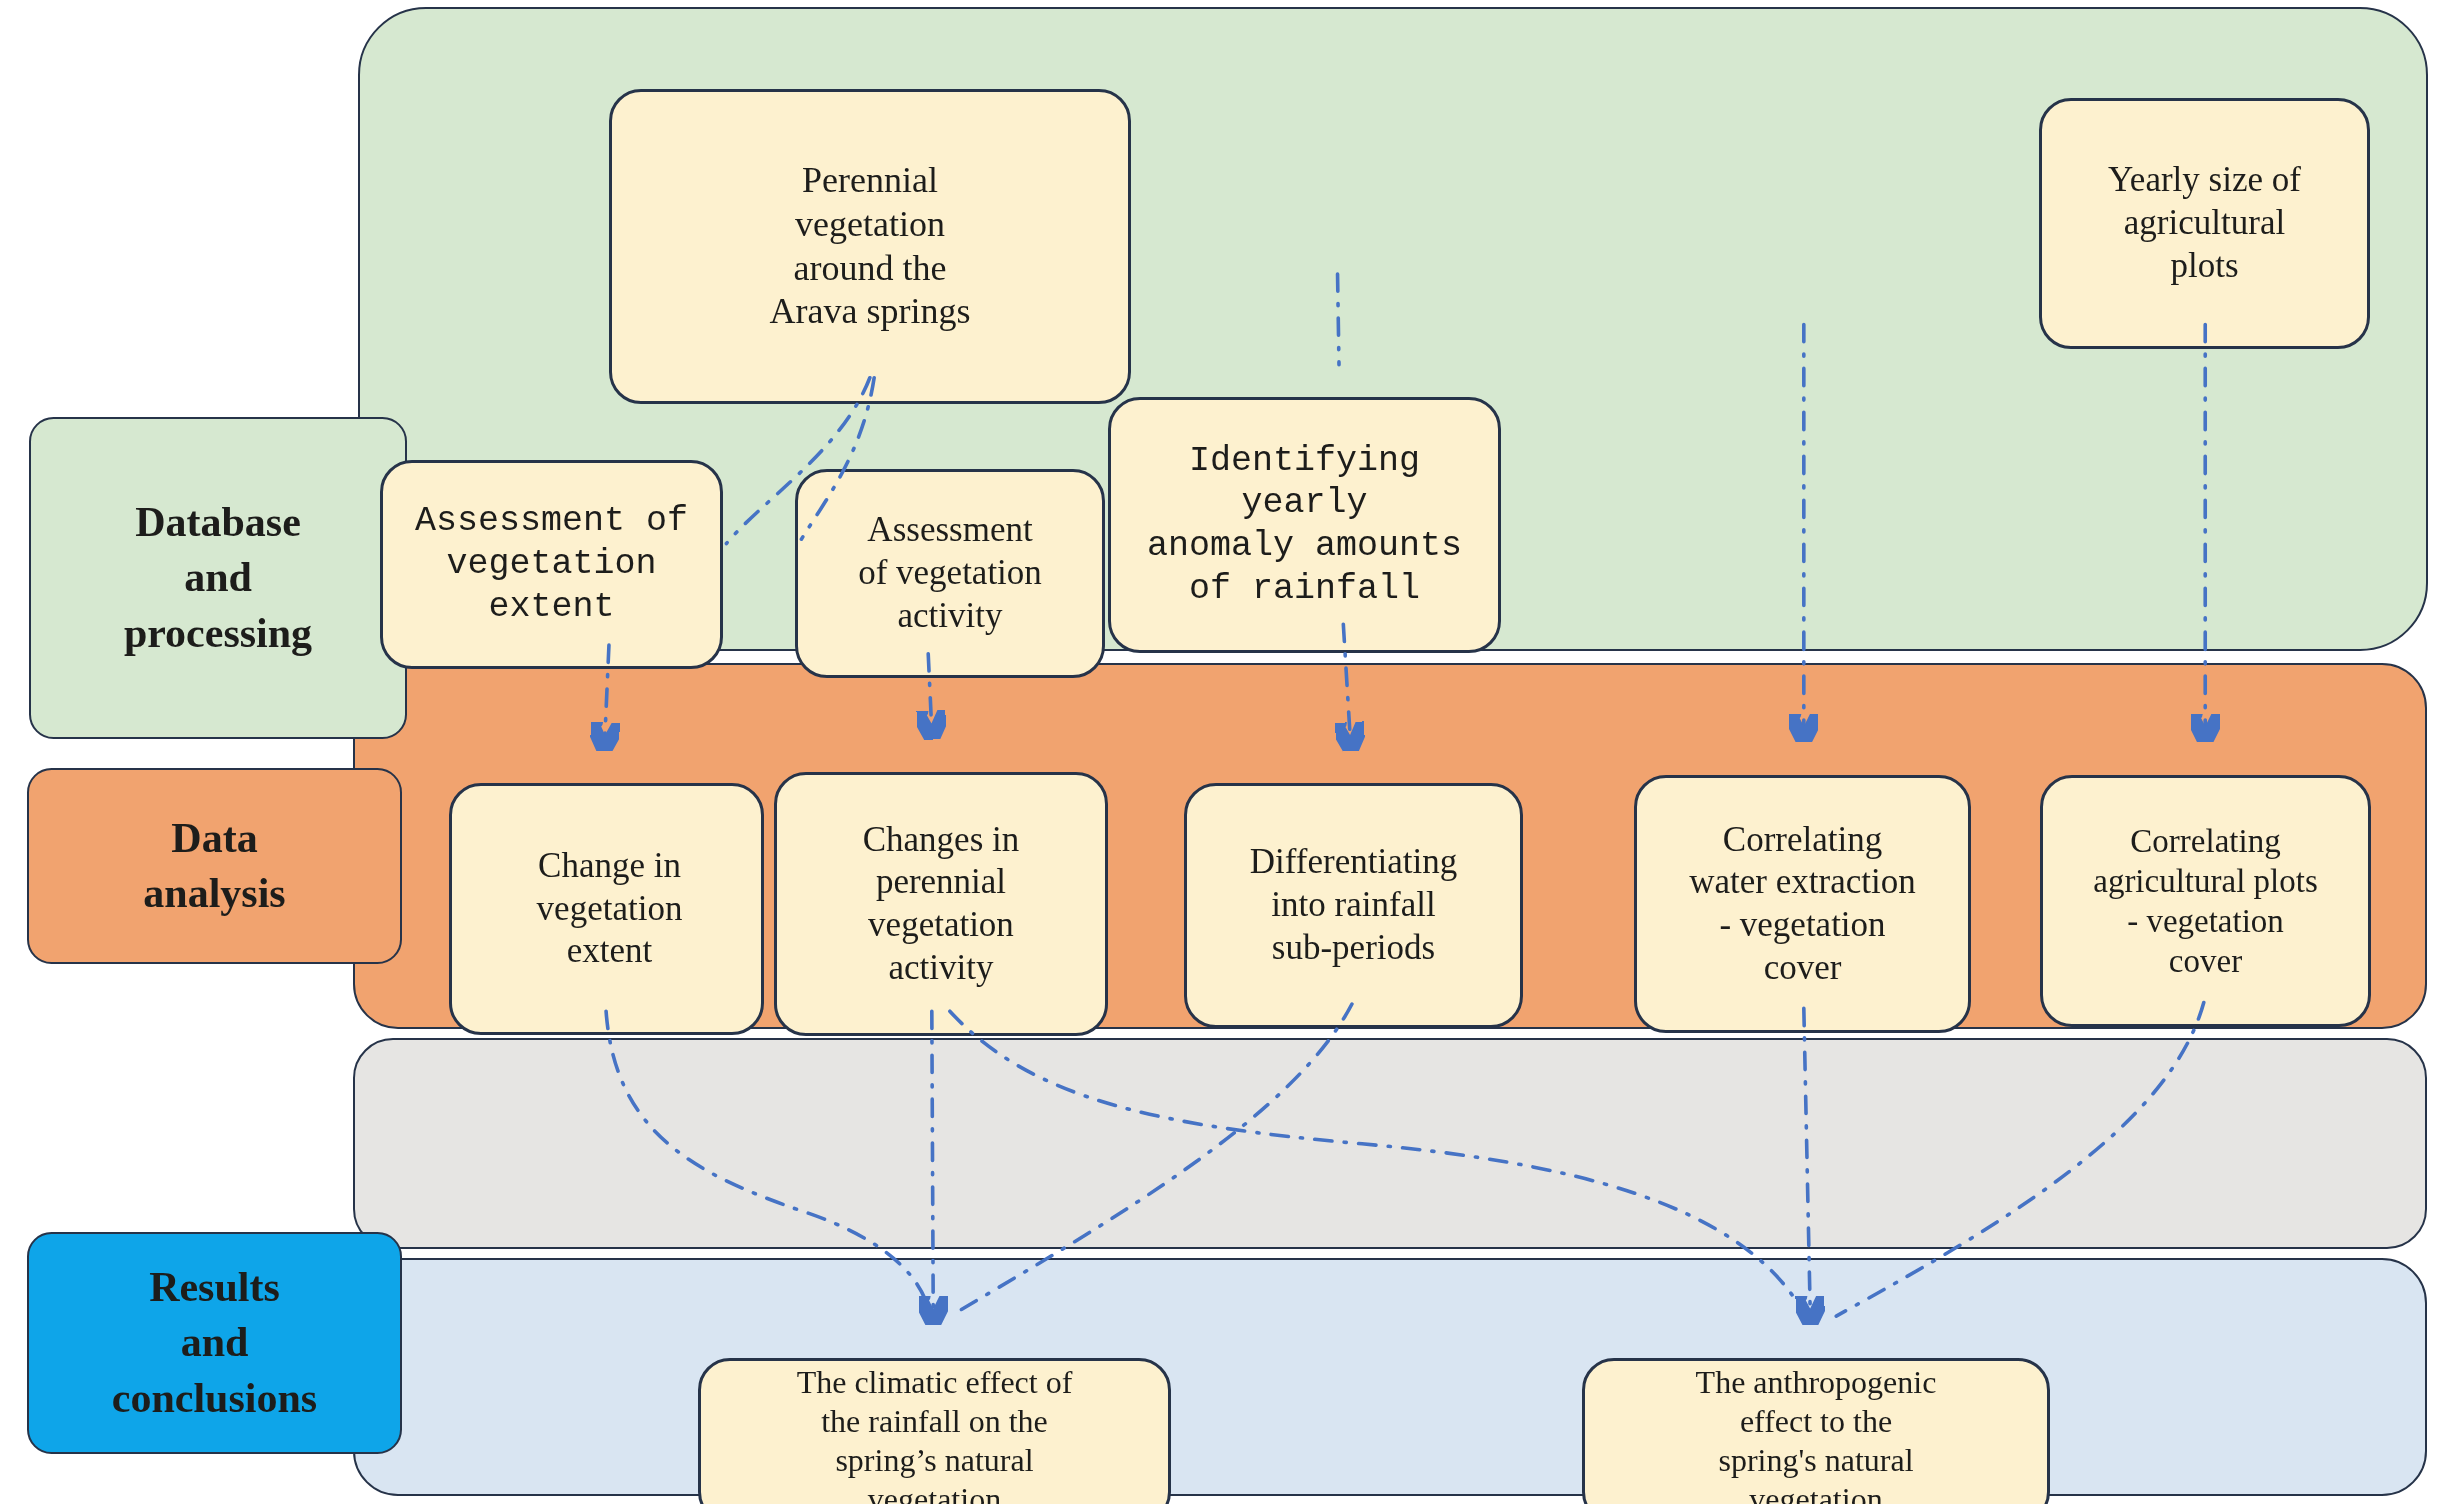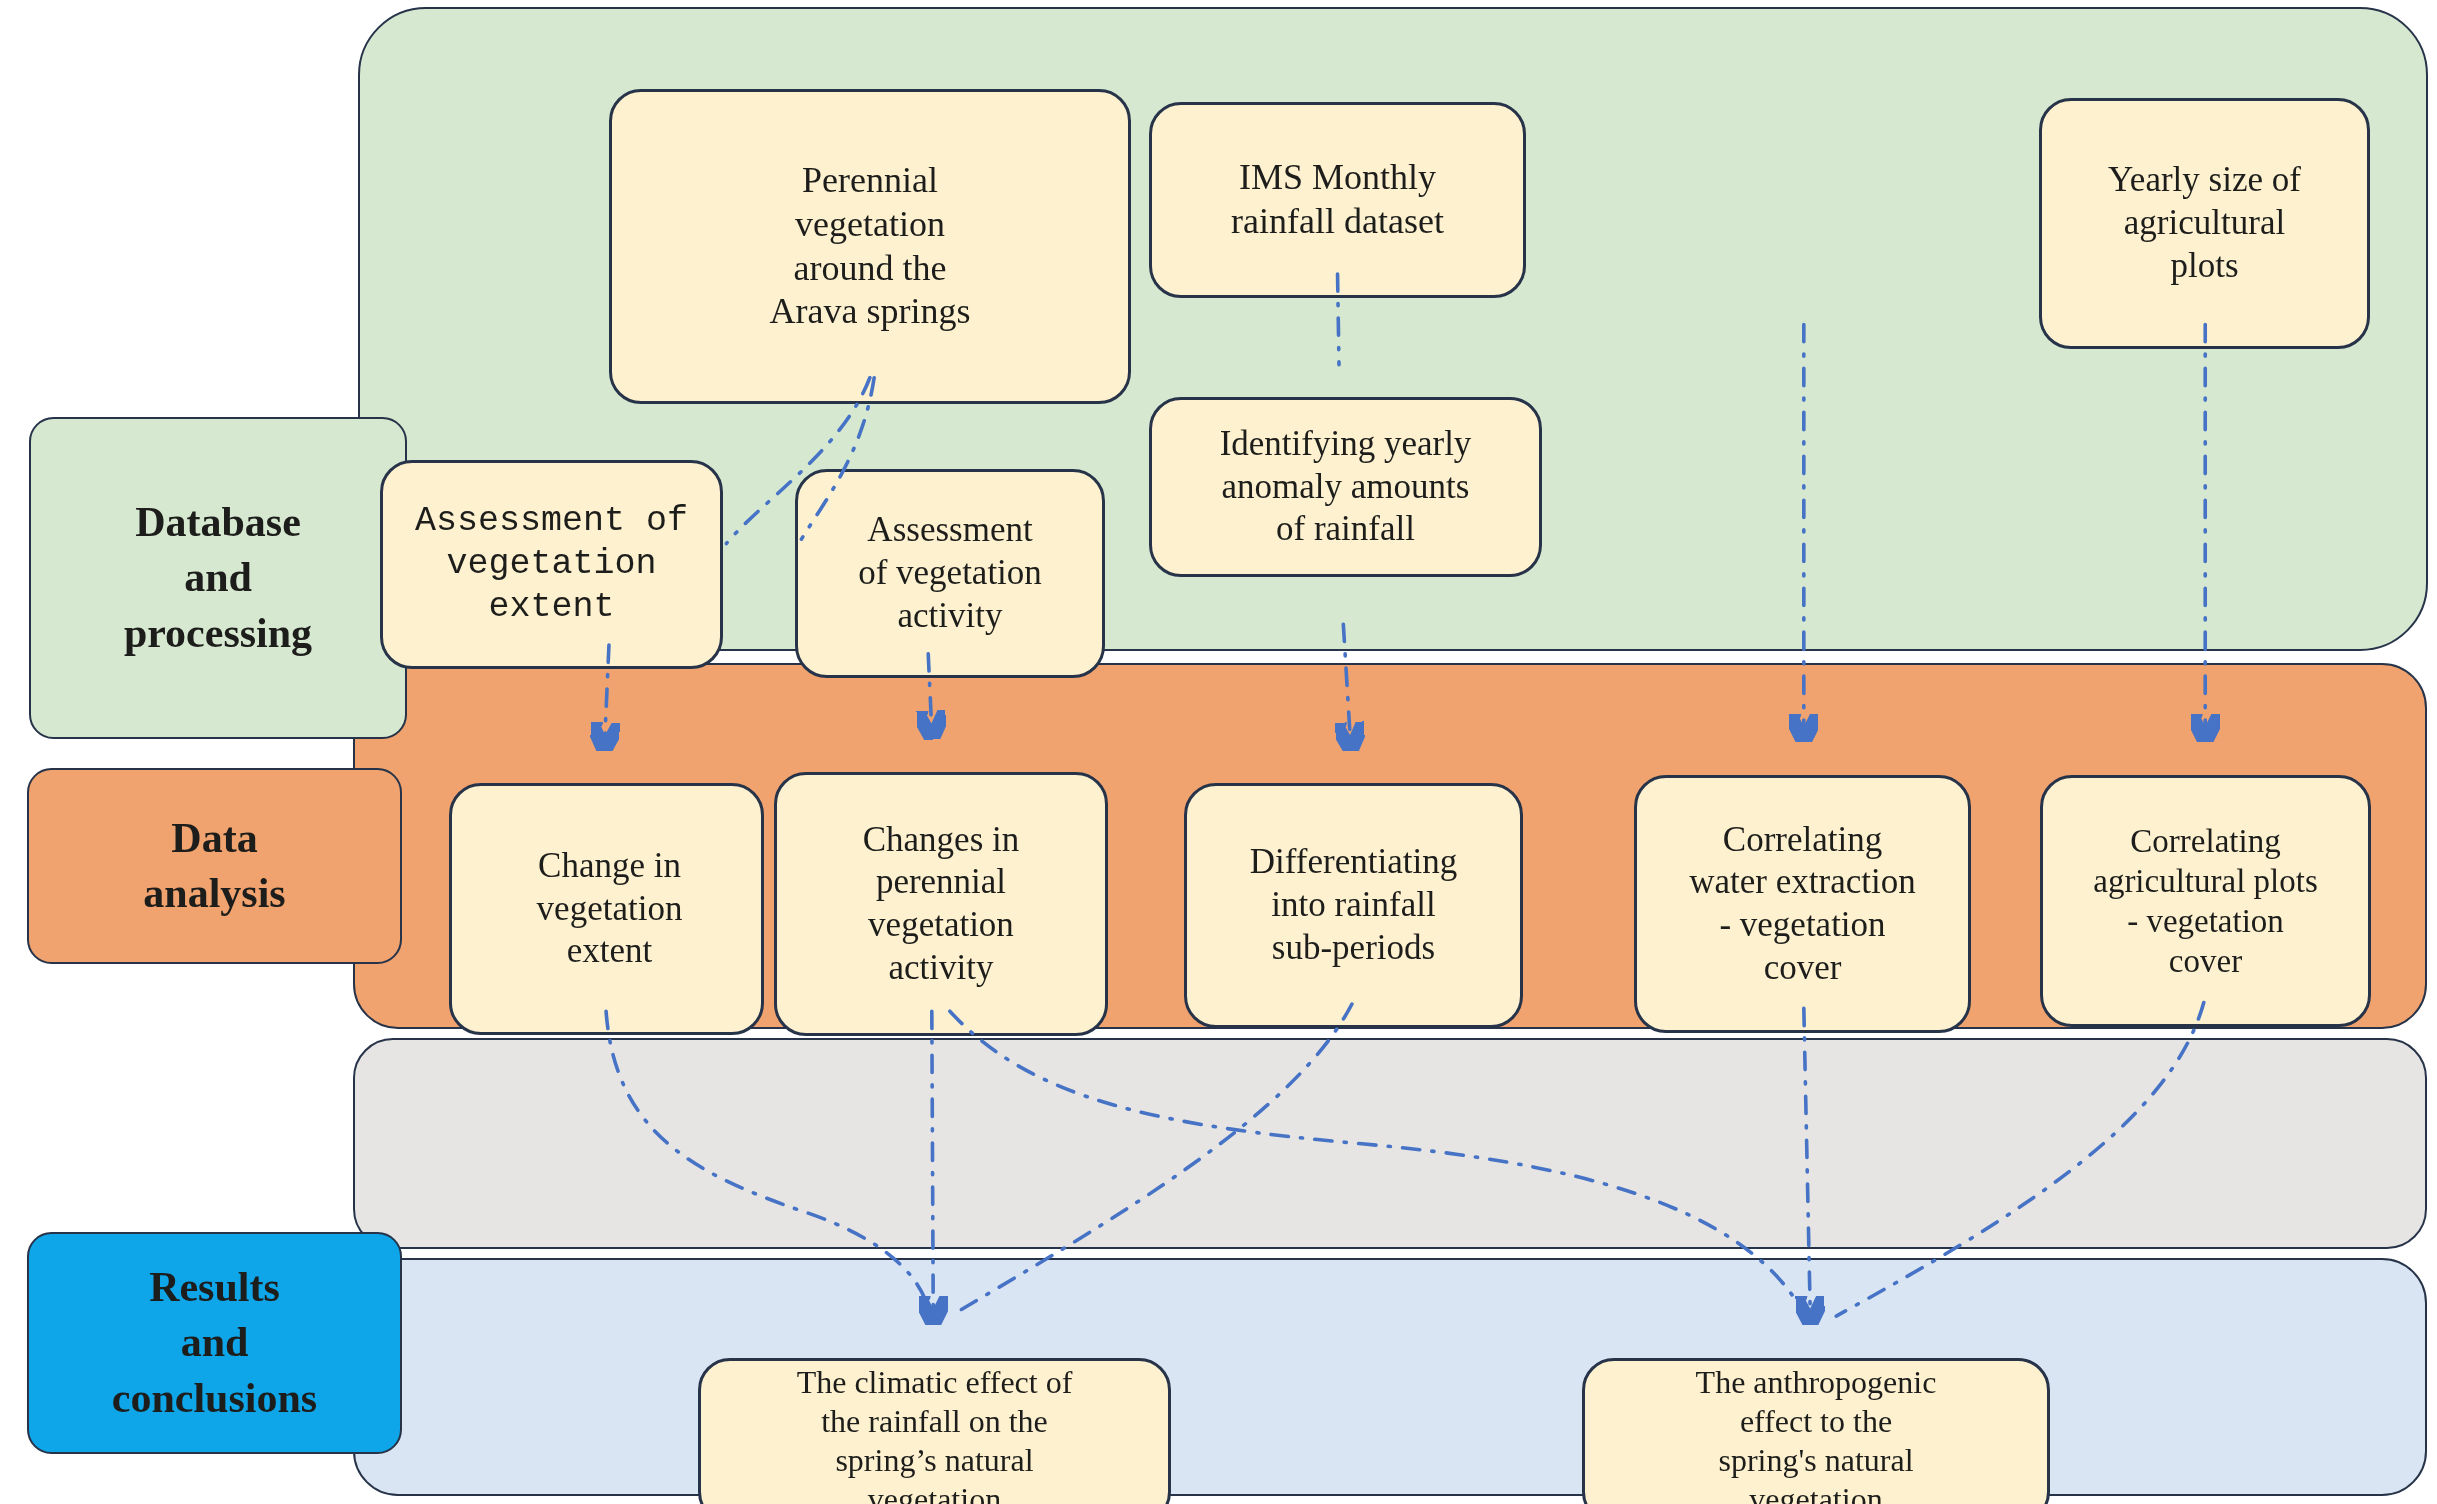--- a/index.html
+++ b/index.html
@@ -62,32 +62,30 @@
 processing</div>
     <div class="stage" style="left: 27px; top: 749px; width: 375px; height: 196px; background: rgb(241, 163, 111);">Data
 analysis</div>
     <div class="stage" style="left: 27px; top: 1213px; width: 375px; height: 222px; background: #0ea5e9;">Results
 and
 conclusions</div>
     <div class="node" style="left: 609px; top: 61px; width: 522px; height: 315px; font-size: 36px;">Perennial
 vegetation
 around the
 Arava springs</div>
-    <div class="node" style="left: 1149px; top: 74px; width: 377px; height: 196px; font-size: 36px;">IMS Monthly
-rainfall dataset</div>
     <div class="node" style="left: 2039px; top: 70px; width: 331px; height: 251px; font-size: 35px;">Yearly size of
 agricultural
 plots</div>
     <div class="node" style="left: 380px; top: 432px; width: 343px; height: 209px; font-size: 35px; font-family: Liberation Mono, monospace;">Assessment of
 vegetation
 extent</div>
     <div class="node" style="left: 795px; top: 441px; width: 310px; height: 209px; font-size: 35px;">Assessment
 of vegetation
 activity</div>
-    <div class="node" style="left: 1149px; top: 369px; width: 393px; height: 180px; font-size: 35px;">Identifying yearly
+    <div class="node" style="left: 1108px; top: 369px; width: 393px; height: 256px; font-size: 35px; font-family: Liberation Mono, monospace;">Identifying yearly
 anomaly amounts
 of rainfall</div>
     <div class="node" style="left: 449px; top: 755px; width: 315px; height: 252px; font-size: 35px; padding-left: 16px;">Change in
 vegetation
 extent</div>
     <div class="node" style="left: 774px; top: 744px; width: 334px; height: 264px; font-size: 35px;">Changes in
 perennial
 vegetation
 activity</div>
     <div class="node" style="left: 1184px; top: 755px; width: 339px; height: 245px; font-size: 35px;">Differentiating

